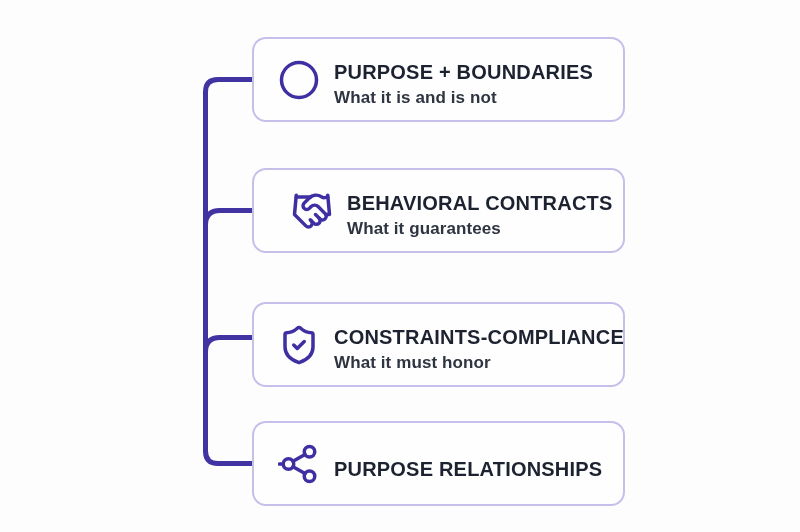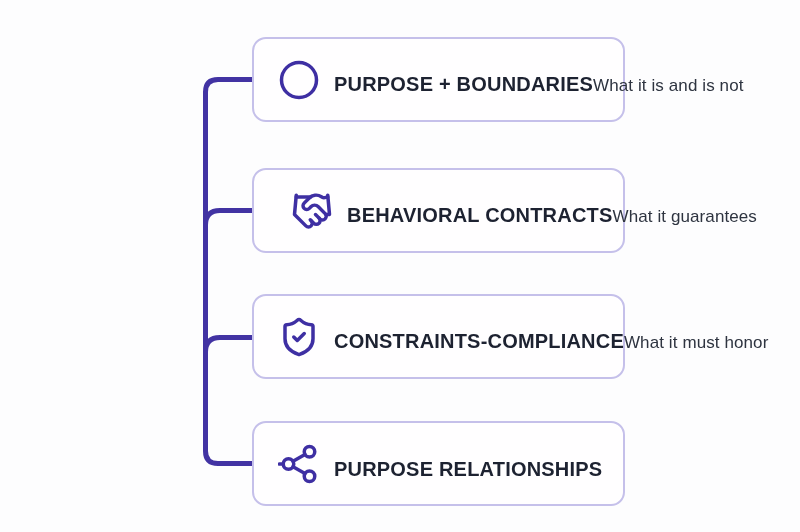--- a/index.html
+++ b/index.html
@@ -34,50 +34,49 @@
     border:2px solid var(--card-border);
     border-radius:14px;
     display:flex;
     align-items:center;
     padding-left:24px;
     gap:14px;
     z-index:2;
   }
   .card-1{top:37px;}
   .card-2{top:168px;padding-left:37px;}
-  .card-3{top:294px;}
+  .card-3{top:302px;}
   .card-4{top:421px;}
   .icon-box{
     flex:0 0 42px;
     width:42px;height:42px;
     display:flex;align-items:center;justify-content:center;
     color:var(--accent);
   }
   .icon-box svg{width:42px;height:42px;}
   .card-text{
-    display:flex;flex-direction:row;
+    display:flex;flex-direction:column;
     white-space:nowrap;
     min-width:0;
     margin-top:10px;
   }
   .card-title{
     font-size:20px;
     font-weight:700;
     letter-spacing:0.2px;
     color:var(--title-color);
     line-height:1.2;
   }
   .card-subtitle{
     font-size:17px;
-    font-weight:400;
+    font-weight:700;
     letter-spacing:0.1px;
     color:var(--subtitle-color);
     line-height:1.3;
     margin-top:3px;
-    text-align:center;
   }
 </style>
 </head>
 <body>
 
 <div class="stage">
 
   <svg class="connector-svg" viewBox="0 0 800 532" fill="none" xmlns="http://www.w3.org/2000/svg">
 
     <path d="M 254 79.5 H 218 Q 205.5 79.5 205.5 92 V 451 Q 205.5 463.5 218 463.5 H 254" stroke="currentColor" stroke-width="5"></path>

